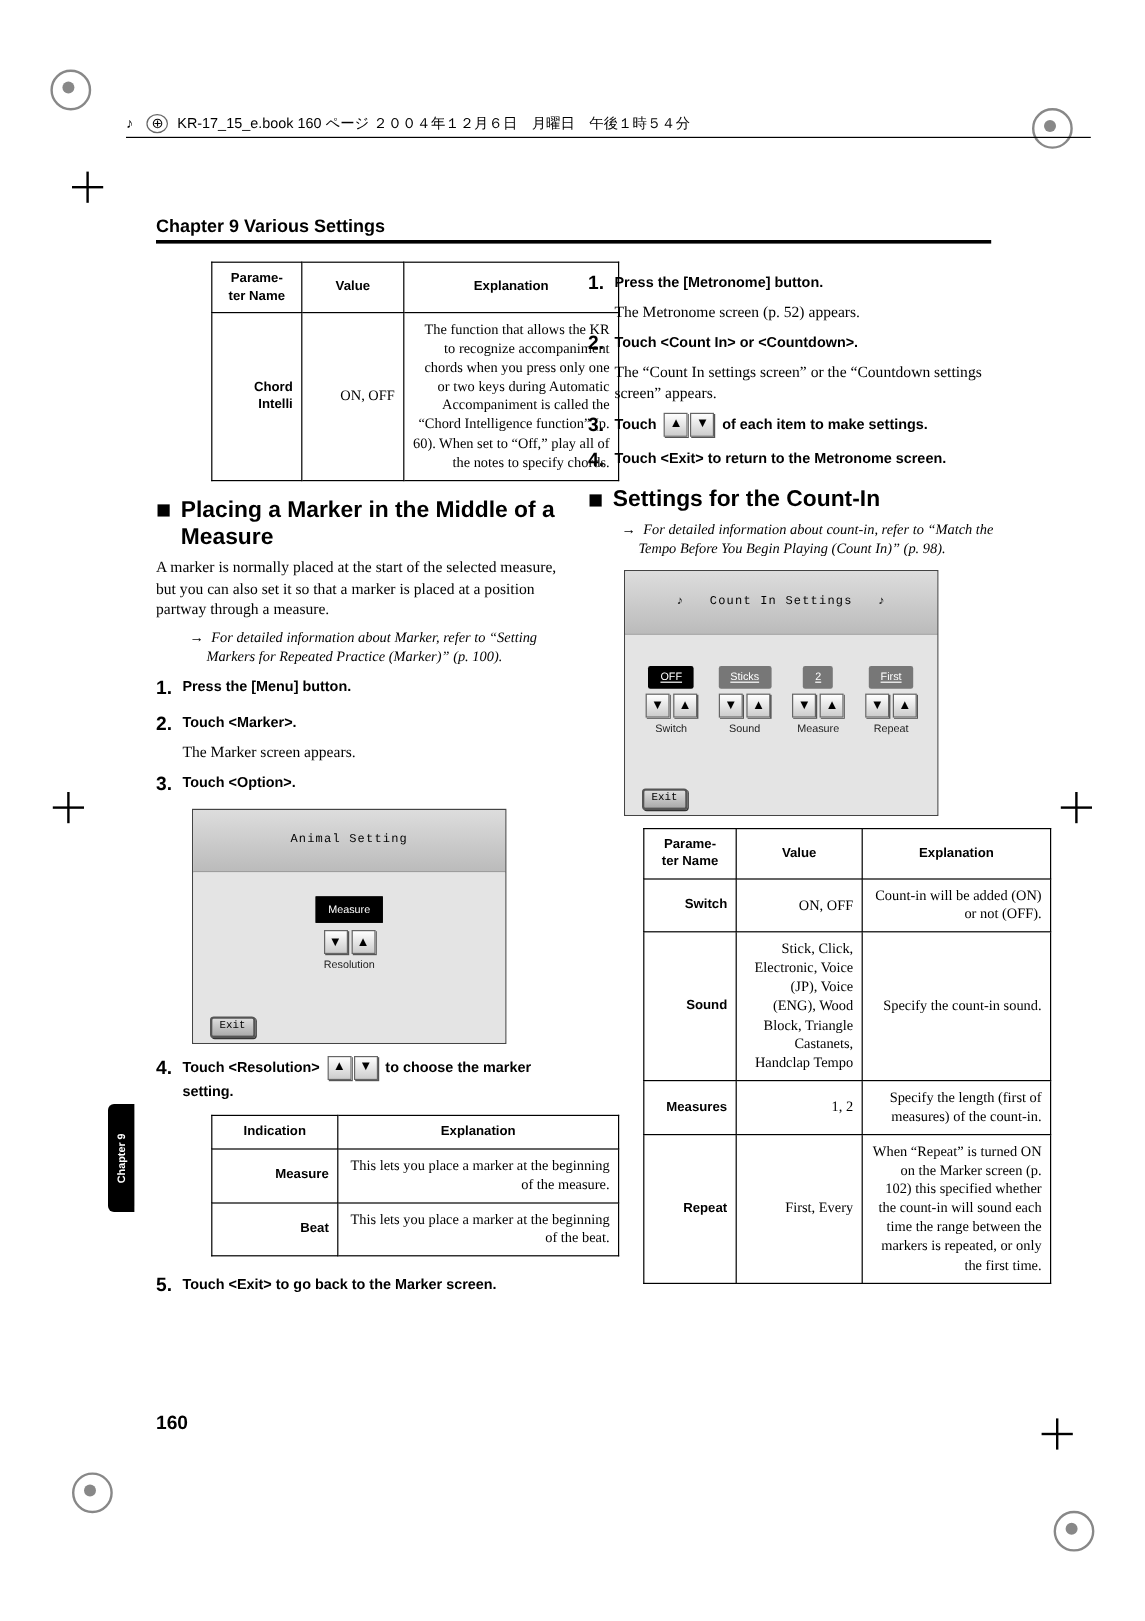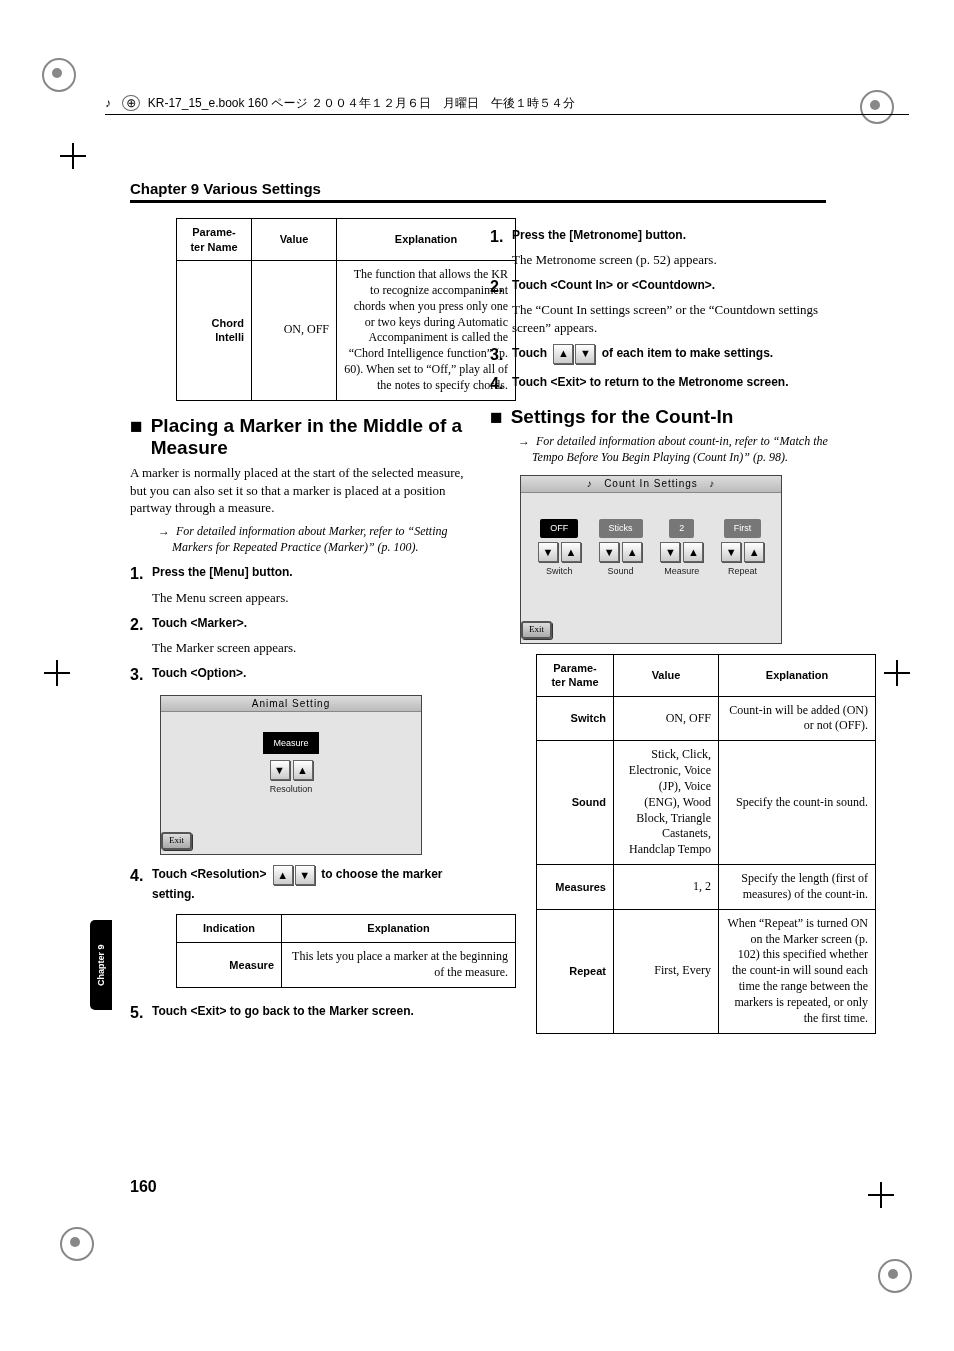--- a/index.html
+++ b/index.html
@@ -34,30 +34,30 @@
   h1.big { font-family:"Arial Black", Arial, sans-serif; font-weight:900; font-size:25px; margin:0 0 12px; line-height:1.12; }
   p { margin:4px 0 8px; }
   .step { display:flex; margin:8px 0 2px; }
   .step .num { font-family:Arial,sans-serif; font-weight:900; font-size:16px; width:22px; }
   .step .txt { flex:1; font-family:Arial,sans-serif; font-weight:bold; font-size:12px; line-height:1.6; }
   .step .txt .inline-icon { vertical-align:middle; }
   .follow { margin-left:22px; font-size:13px; margin-bottom:6px; }
   .arrow-note { margin-left:28px; font-style:italic; font-size:12px; text-indent:-14px; padding-left:14px; }
   .arrow-note::before { content:"\2192"; font-style:normal; margin-right:6px; }
   .fig { margin:10px 0 10px 30px; border:1px solid #444; width:260px; }
-  .fig-title { font-size:10px; background:linear-gradient(#ddd,#bbb); padding:1px 0; text-align:center; font-family:Liberation Sans, sans-serif; letter-spacing:1px; border-bottom:1px solid #888; }
+  .fig-title { font-size:10px; background:linear-gradient(#ddd,#bbb); padding:19px 0; text-align:center; font-family:Liberation Mono, monospace; letter-spacing:1px; border-bottom:1px solid #888; }
   .fig-body { background:#e4e4e4; padding:14px 8px 8px; text-align:center; position:relative; }
   .fig-btn-row { display:flex; justify-content:space-around; margin-top:4px; }
   .fig-group { display:flex; flex-direction:column; align-items:center; gap:4px; }
   .small-3d-btn { width:18px; height:18px; border:1px solid #666; background:linear-gradient(#fff,#ccc); display:inline-flex; align-items:center; justify-content:center; font-size:11px; box-shadow:1px 1px 0 #555; }
   .fig-label { font-size:9px; font-family:sans-serif; color:#222; }
   .resolution-box { display:inline-block; border:2px solid #000; background:#000; color:#fff; font-family:sans-serif; font-size:9px; padding:4px 8px 2px; }
-  .off-box { display:inline-block; background:#000; color:#fff; font-size:9px; font-family:sans-serif; padding:4px 10px; border-radius:2px; }
+  .off-box { display:inline-block; background:#000; color:#fff; font-size:9px; font-family:sans-serif; padding:4px 10px; border-radius:2px;text-decoration:underline; }
   .ud-pair { display:flex; gap:3px; }
-  .exit-btn { position:absolute; left:0; bottom:4px; border:2px solid #555; background:linear-gradient(#ddd,#aaa); font-size:9px; padding:1px 6px; font-family:Liberation Serif, serif; border-radius:3px; box-shadow:1px 1px 0 #333; }
+  .exit-btn { position:absolute; left:14px; bottom:4px; border:2px solid #555; background:linear-gradient(#ddd,#aaa); font-size:9px; padding:1px 6px; font-family:Liberation Mono, monospace; border-radius:3px; box-shadow:1px 1px 0 #333; }
   .inline-icon { display:inline-flex; gap:2px; margin:0 3px; }
   .tab-handle { position:absolute; left:90px; width:22px; height:90px; background:#000; border-radius:5px 0 0 5px; }
   .tab-handle span { color:#fff; font-family:Arial,sans-serif; font-weight:bold; font-size:9px; writing-mode:vertical-rl; transform:rotate(180deg); display:block; text-align:center; width:100%; height:100%; line-height:22px; }
   .page-num { position:absolute; left:130px; bottom:155px; font-family:"Arial Black",Arial,sans-serif; font-weight:900; font-size:16px; }
   .note-icon { width:10px; display:inline-block; }
 </style>
 </head>
 <body>
 
 <div class="print-target" style="top:58px; left:42px;"></div>
@@ -102,21 +102,20 @@
     <span>Placing a Marker in the Middle of a Measure</span>
   </h2>
 
   <p>A marker is normally placed at the start of the selected measure, but you can also set it so that a marker is placed at a position partway through a measure.</p>
   <p class="arrow-note">For detailed information about Marker, refer to “Setting Markers for Repeated Practice (Marker)” (p. 100).</p>
 
   <div class="step">
     <div class="num">1.</div>
     <div class="txt">Press the [Menu] button.</div>
   </div>
-  <p class="follow">The Menu screen appears.</p>
 
   <div class="step">
     <div class="num">2.</div>
     <div class="txt">Touch &lt;Marker&gt;.</div>
   </div>
   <p class="follow">The Marker screen appears.</p>
 
   <div class="step">
     <div class="num">3.</div>
     <div class="txt">Touch &lt;Option&gt;.</div>
@@ -154,20 +153,24 @@
   <table class="spec" style="margin-top:10px;">
     <tbody>
         <tr>
       <th style="width:90px;">Indication</th>
       <th>Explanation</th>
     </tr>
     <tr>
       <td class="param-name">Measure</td>
       <td>This lets you place a marker at the beginning of the measure.</td>
     </tr>
+    <tr>
+      <td class="param-name">Beat</td>
+      <td>This lets you place a marker at the beginning of the beat.</td>
+    </tr>
   </tbody>
     </table>
 
   <div class="step">
     <div class="num">5.</div>
     <div class="txt">Touch &lt;Exit&gt; to go back to the Marker screen.</div>
   </div>
 </div>
 
 <div class="col right">

